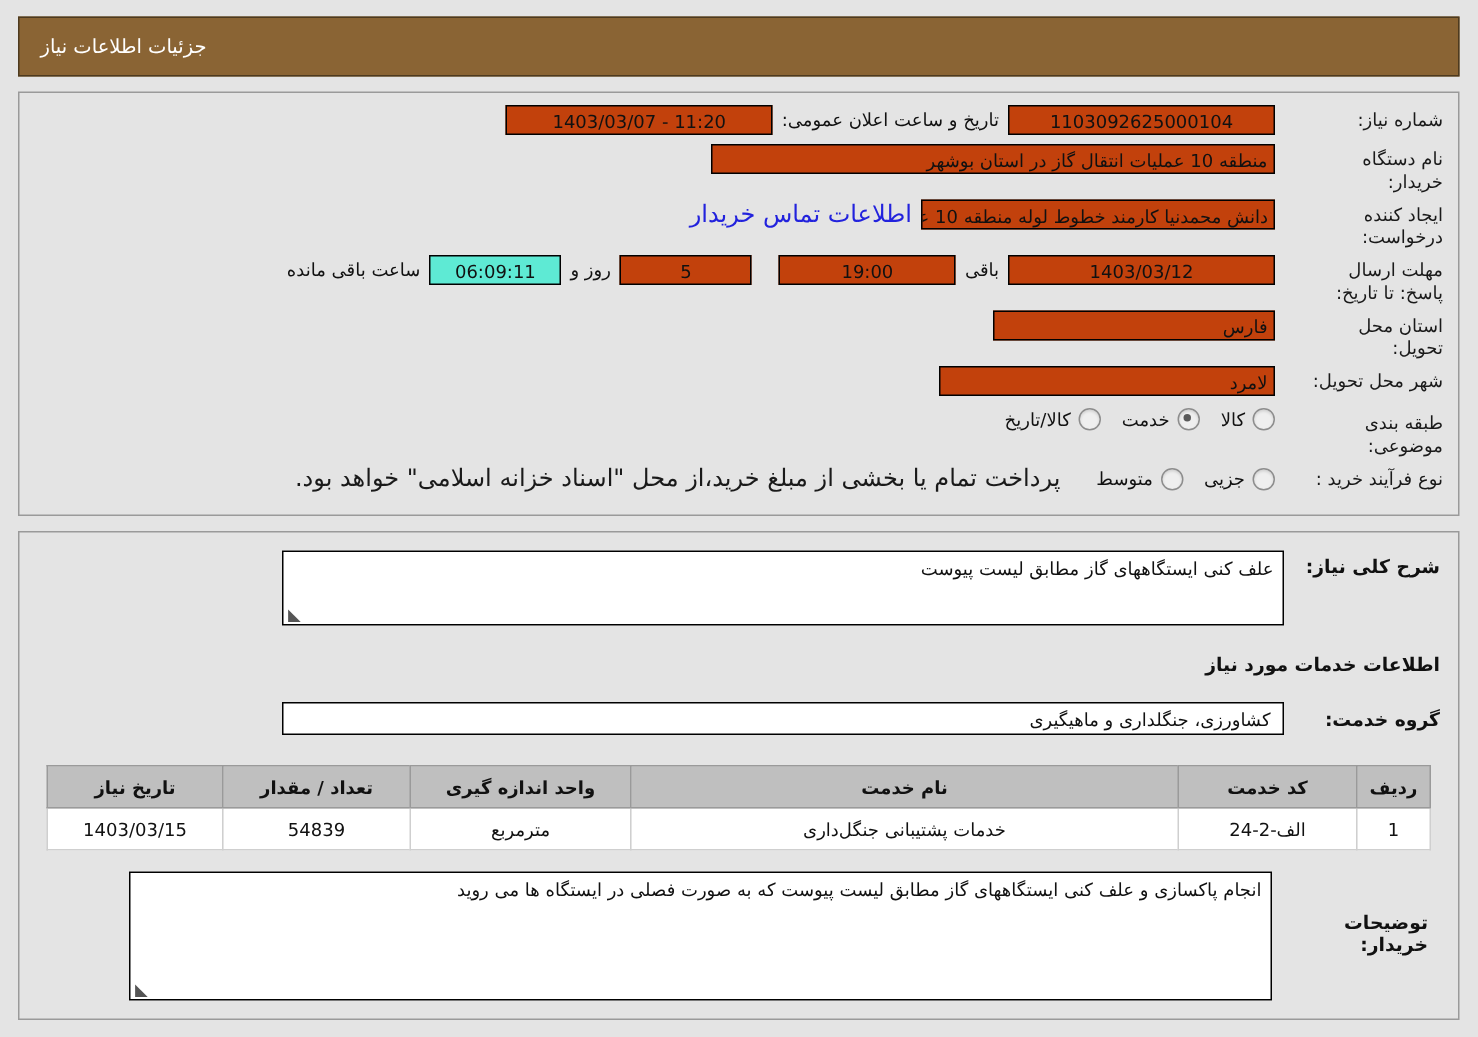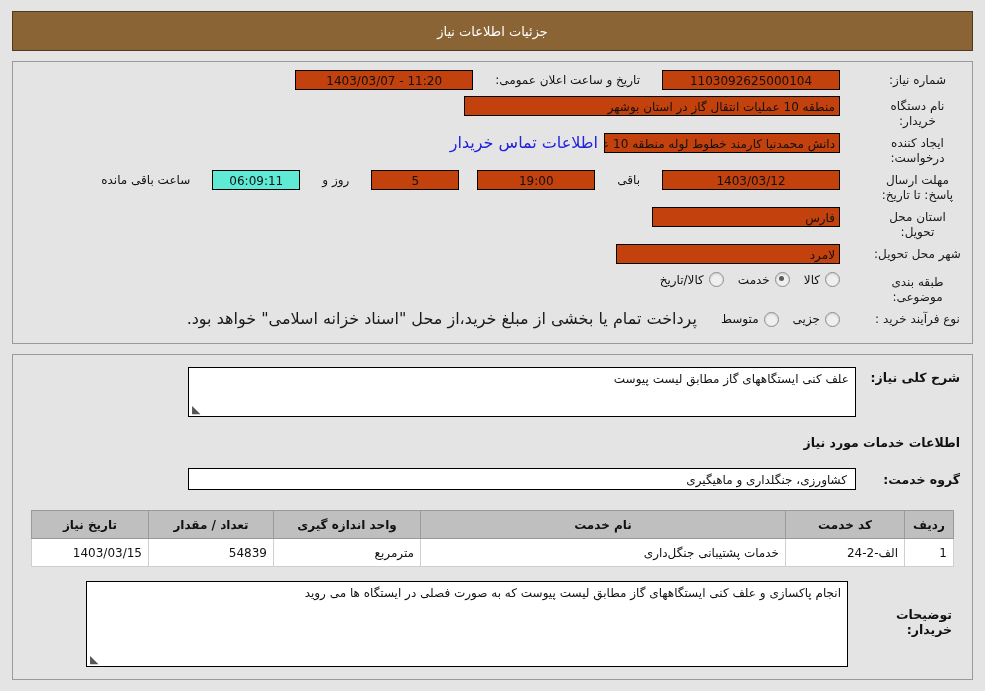--- a/index.html
+++ b/index.html
@@ -82,21 +82,21 @@
   .page { position: relative; z-index: 2; }
 
   
   .titlebar {
     margin: 11px 12px 0 12px;
     height: 40px;
     background: #8a6434;
     border: 1px solid #4d3a1f;
     display: flex;
     align-items: center;
-    justify-content: center;
+    justify-content: flex-end;
     padding: 0 14px;
     box-sizing: border-box;
   }
   .titlebar .t {
     color: #ffffff;
     font-size: 13px;
     font-weight: normal;
   }
 
   
@@ -113,28 +113,27 @@
   
   .row {
     display: flex;
     align-items: flex-start;
     margin-bottom: 4px;
     min-height: 22px;
   }
   .lbl {
     width: 112px;
     flex: 0 0 112px;
-    text-align: center;
+    text-align: right;
     padding-left: 23px;
     padding-top: 3px;
     font-size: 12px;
     color: #1a1a1a;
     line-height: 15px;
     box-sizing: border-box;
-    margin-left: 10px;
   }
   .fields { flex: 1 1 auto; display: flex; align-items: center; flex-wrap: nowrap; }
 
   .inp {
     background: #c2410c;
     border: 1px solid #000000;
     height: 20px;
     line-height: 20px;
     font-size: 12px;
     font-family: "DejaVu Sans", "Liberation Sans", sans-serif;
@@ -152,21 +151,21 @@
   .w-date   { width: 178px; }
   .w-org    { width: 376px; }
   .w-creator{ width: 236px; }
   .w-hour   { width: 118px; }
   .w-days   { width: 88px; }
   .w-count  { width: 88px; }
   .w-prov   { width: 188px; }
   .w-city   { width: 224px; }
 
   .between {
-    padding: 0 22px;
+    padding: 0 6px;
     font-size: 12px;
     white-space: nowrap;
     line-height: 20px;
   }
   .link {
     color: #2222dd;
     font-size: 16px;
     padding: 0 6px;
     white-space: nowrap;
     cursor: pointer;
@@ -293,21 +292,21 @@
     height: 27px;
     color: #111;
     text-align: center;
     padding: 0 6px;
     white-space: nowrap;
   }
   table.items td {
     background: #ffffff;
     border: 1px solid #cfcfcf;
     height: 27px;
-    text-align: right;
+    text-align: center;
     padding: 0 6px;
     color: #111;
     white-space: nowrap;
   }
   .c-radif { width: 36px; }
   .c-code  { width: 106px; }
   .c-name  { width: auto; }
   .c-unit  { width: 134px; }
   .c-qty   { width: 112px; }
   .c-date  { width: 104px; }

